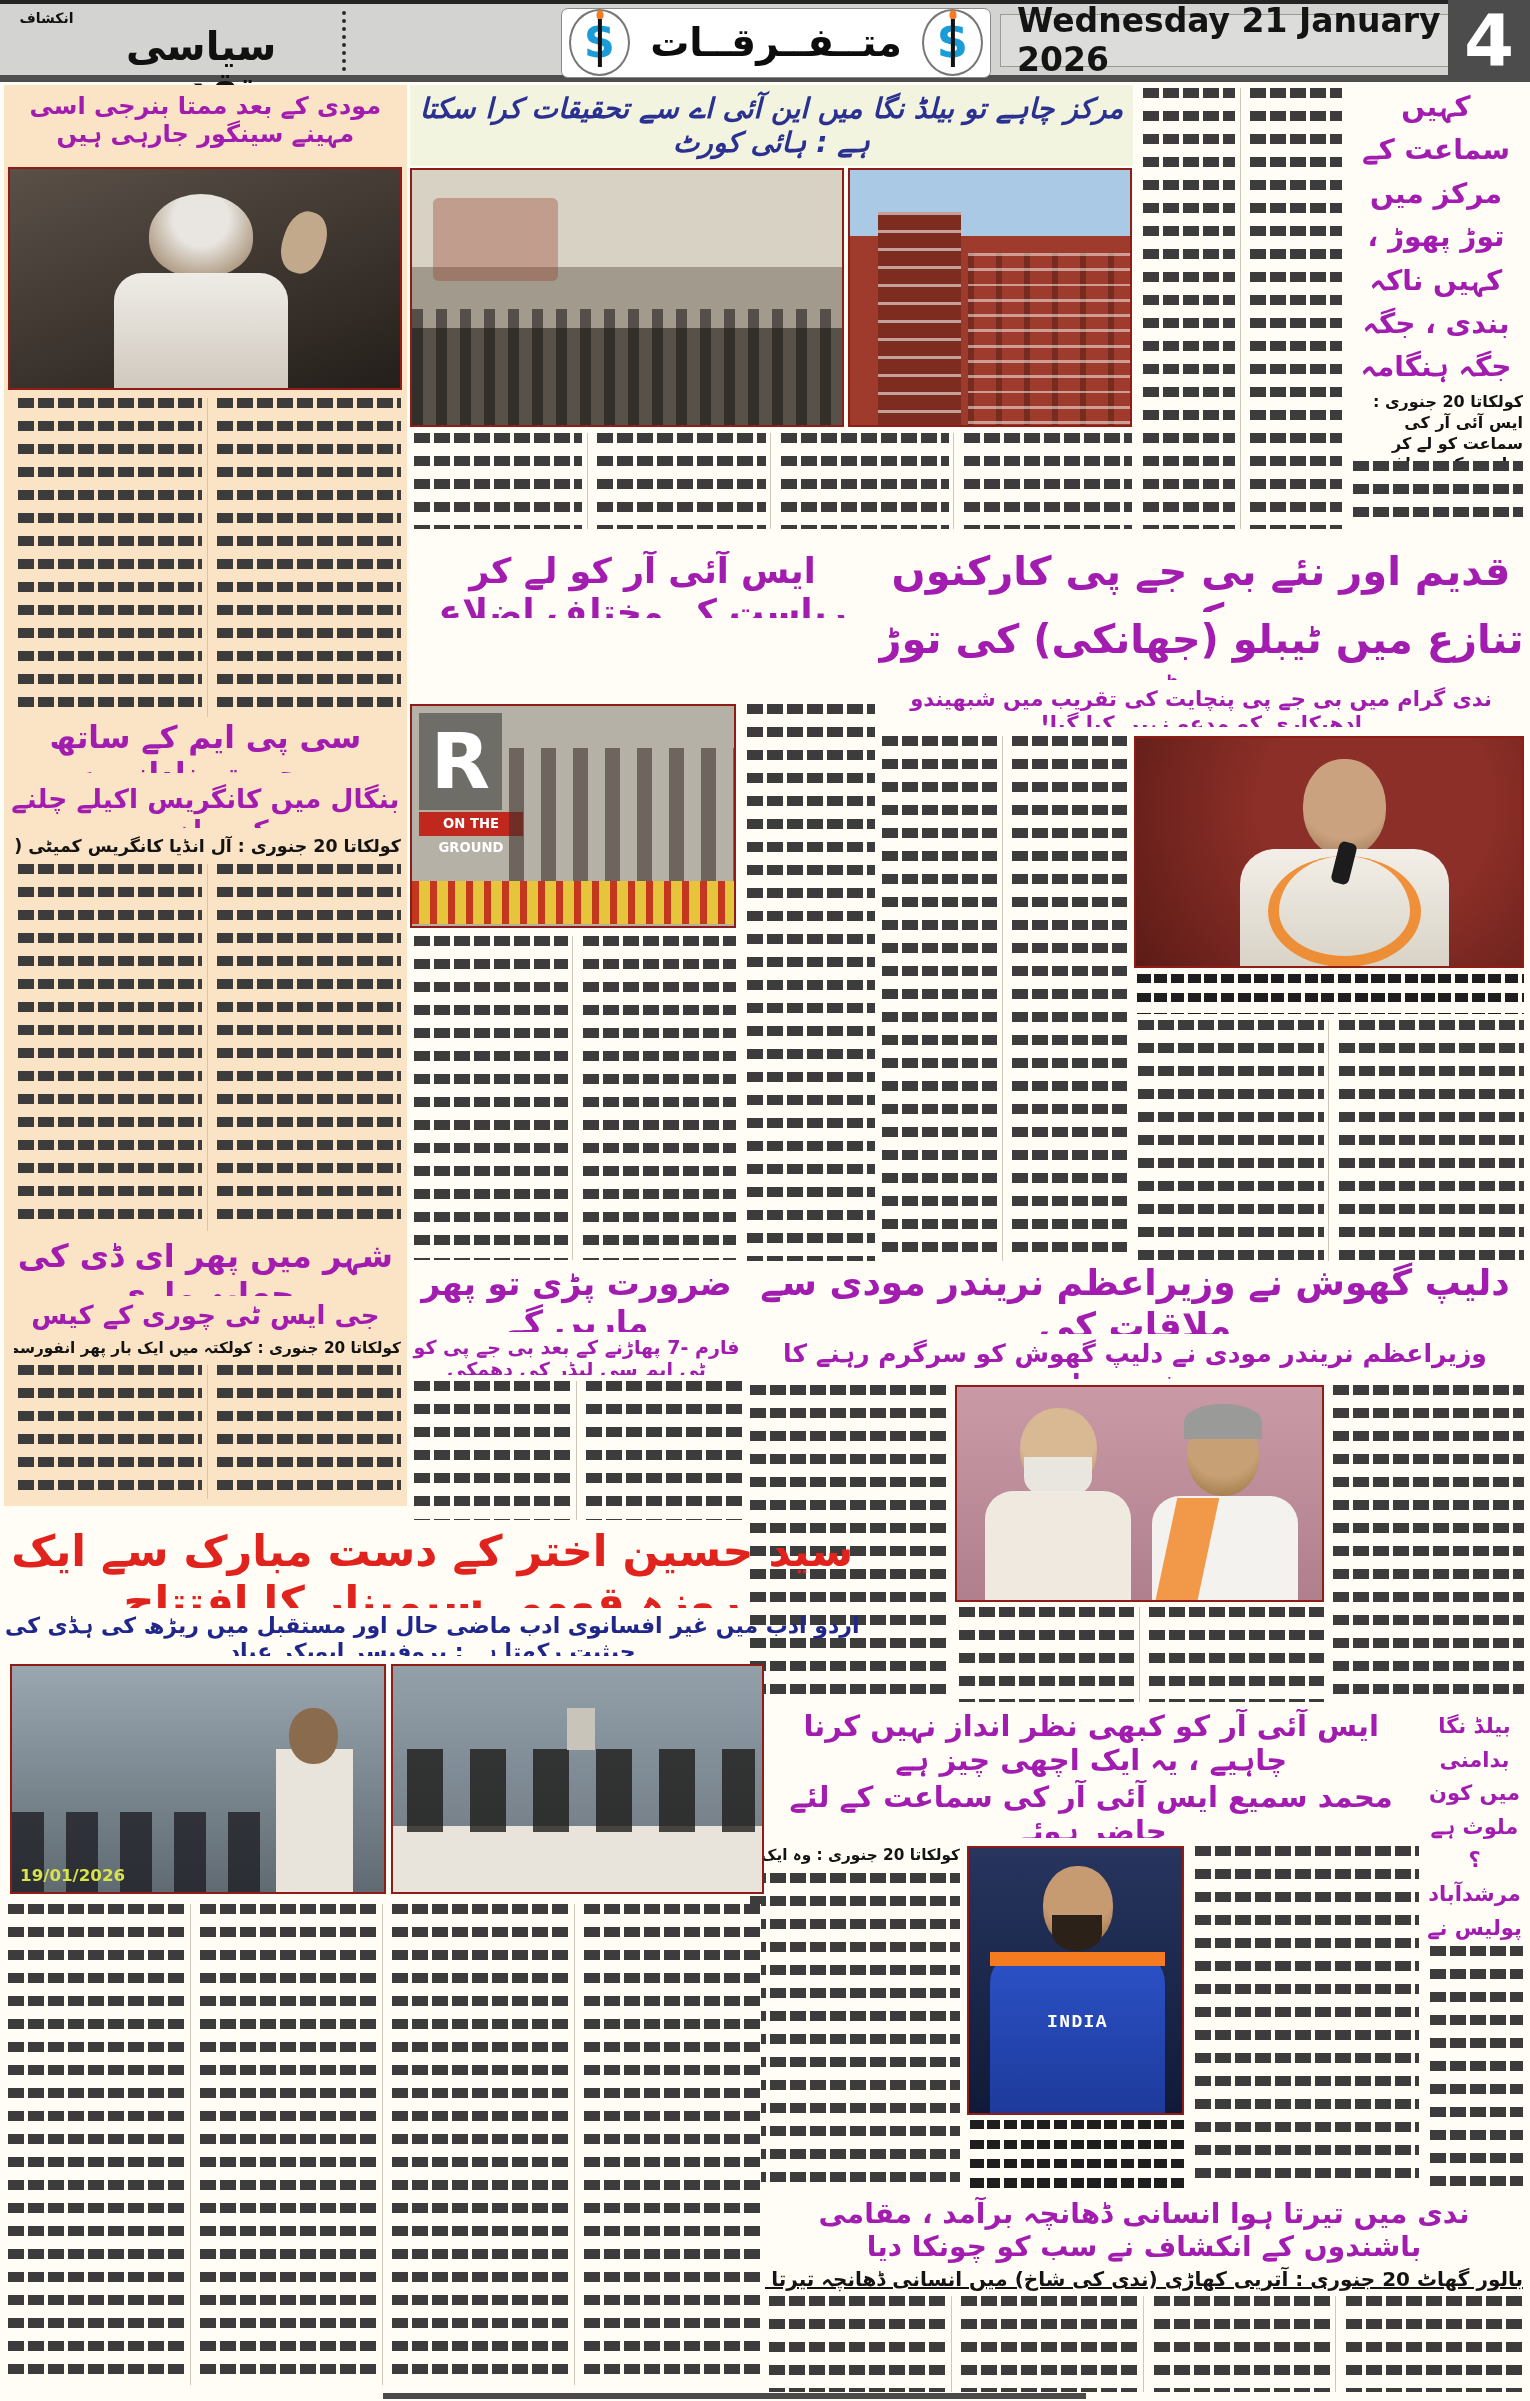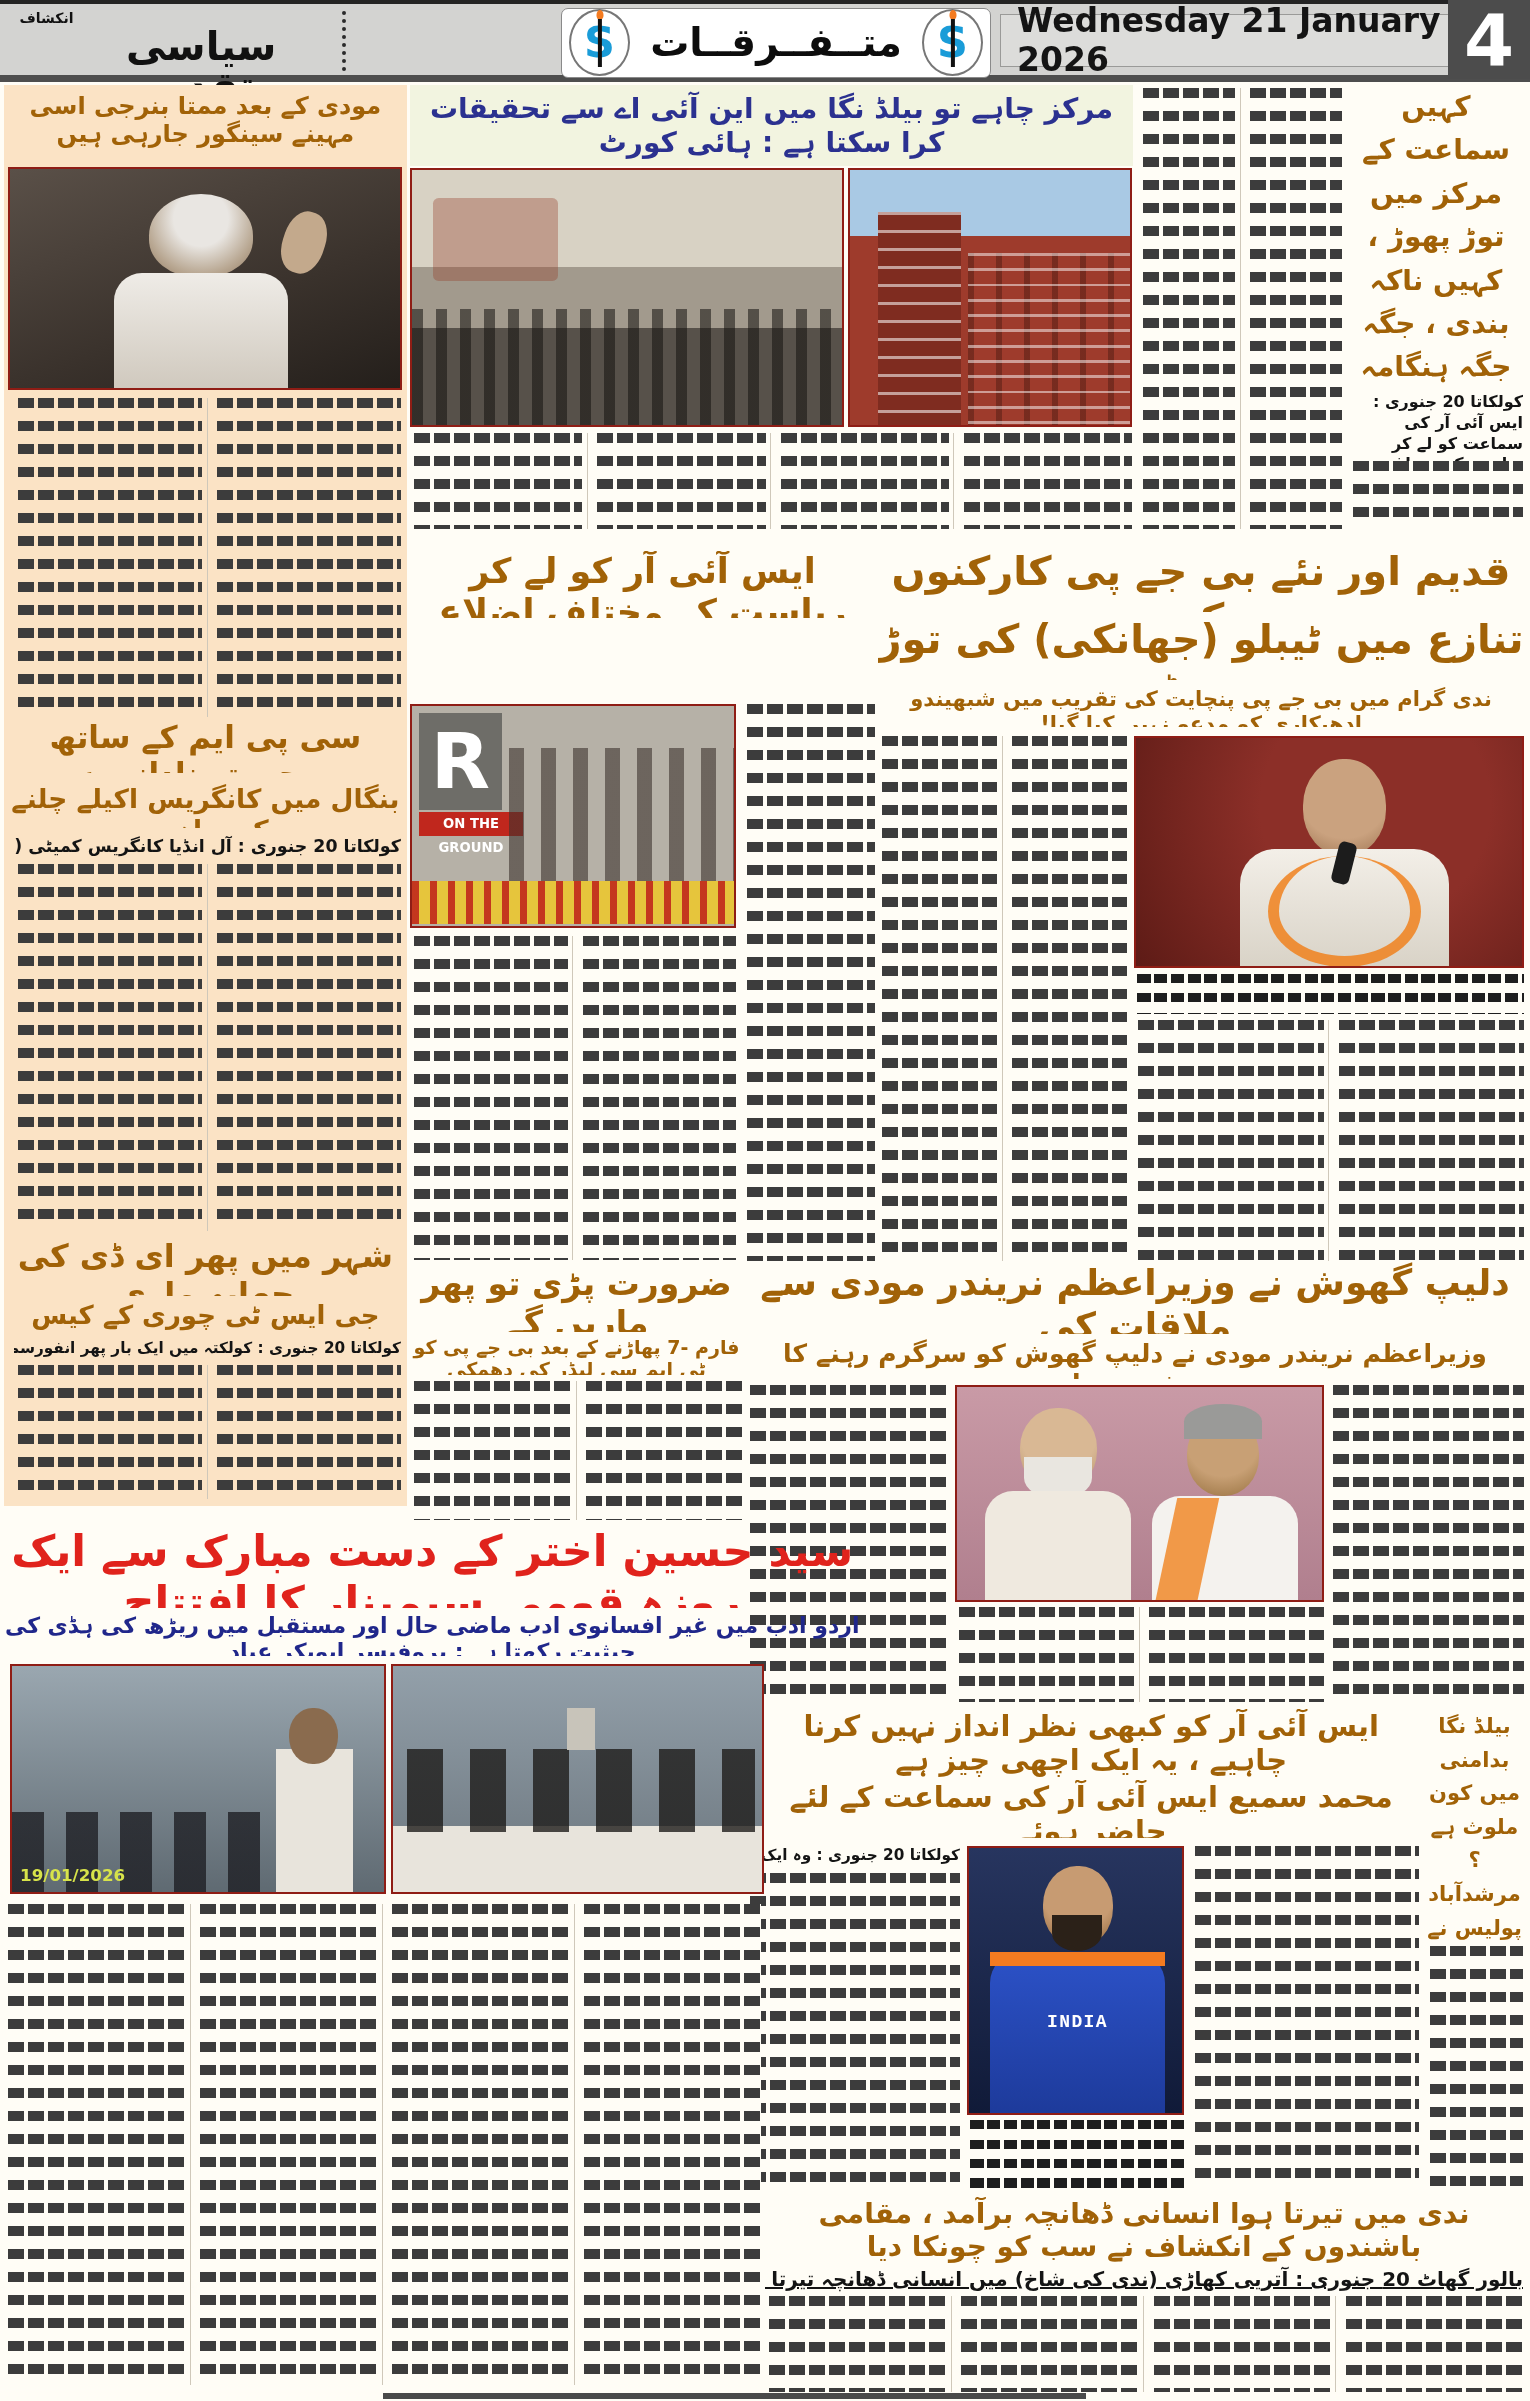--- a/index.html
+++ b/index.html
@@ -1,21 +1,21 @@
 <!DOCTYPE html>
 <html style="font-size:11px"><head>
 <meta charset="utf-8">
 <style>
   html,body{margin:0;padding:0;background:#e8e8e4;}
   .page{position:relative;width:1530px;height:2401px;background:#fffdf6;
         font-family:"DejaVu Sans",sans-serif;overflow:hidden;}
   .abs{position:absolute;box-sizing:border-box;}
   .urdu{direction:rtl;unicode-bidi:isolate;}
-  .hl{font-weight:bold;text-align:center;color:#a16207;line-height:1.18;overflow:hidden;}
-  .navy{color:#2b3190;} .red{color:#e0231c;} .blue{color:#20278b;}
+  .hl{font-weight:bold;text-align:center;color:#a21caf;line-height:1.18;overflow:hidden;}
+  .navy{color:#2b3190;font-style:italic;} .red{color:#e0231c;} .blue{color:#20278b;}
   
   .txtarea{--bg:#fffdf6;}
   .peach .txtarea{--bg:#fbe3c5;}
   .cols{display:flex;gap:11px;height:100%;}
   .c{flex:1;position:relative;
      background-image:
        repeating-linear-gradient(90deg,var(--bg) 0 4.2px,rgba(0,0,0,0) 4.2px 20px),
        repeating-linear-gradient(180deg,#3c3c3c 0 10.4px,var(--bg) 10.4px 23px);}
   .c+.c::after{content:'';position:absolute;left:-6.3px;top:0;bottom:0;width:0.7px;background:#cfc8ba;}
   .simb{background-image:

